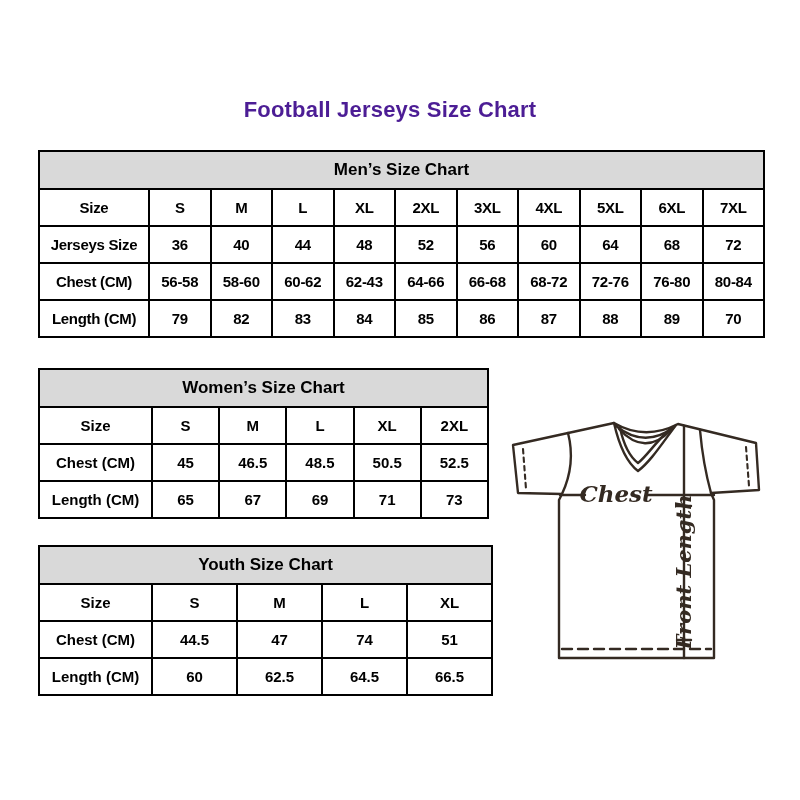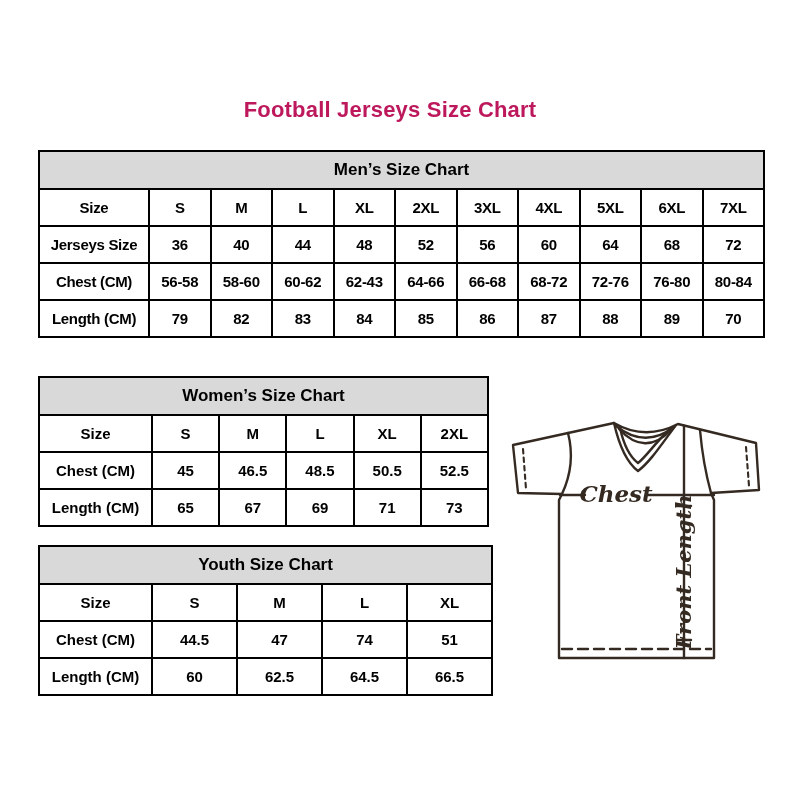--- a/index.html
+++ b/index.html
@@ -2,37 +2,37 @@
 <html><head>
 <meta charset="utf-8">
 <style>
   html,body { margin:0; padding:0; background:#ffffff; }
   #canvas {
     position:relative; width:800px; height:800px; background:#ffffff;
     overflow:hidden; font-family:"Liberation Sans", sans-serif;
   }
   #page-title {
     position:absolute; top:97px; left:0; width:780px;
-    text-align:center; font-size:22px; font-weight:bold; color:#be185d;
+    text-align:center; font-size:22px; font-weight:bold; color:#4c1d95;
     margin:0; letter-spacing:0.2px;
   }
   table.size-table {
     position:absolute; border-collapse:collapse; table-layout:fixed;
     border:2.5px solid #000; background:#fff;
   }
   table.size-table td {
     border:2px solid #000; text-align:center; vertical-align:middle;
     font-weight:bold; color:#000; padding:0; overflow:hidden;
   }
   td.tbl-title { height:36px; font-size:17px; }
   td.cell { height:35px; font-size:15px; }
   #tbl-mens  { left:38px; top:150px; width:727px; }
   #tbl-mens  col.c-label { width:110px; }
   #tbl-mens  td.cell { letter-spacing:-0.3px; font-size:15px; }
-  #tbl-womens{ left:38px; top:376px; width:451px; }
+  #tbl-womens{ left:38px; top:368px; width:451px; }
   #tbl-womens col.c-label { width:113px; }
   #tbl-youth { left:38px; top:545px; width:455px; }
   #tbl-youth col.c-label { width:113px; }
   #jersey-svg { position:absolute; left:495px; top:402px; width:300px; height:285px; }
   .diagram-text {
     font-family:"DejaVu Serif", serif; font-style:italic; font-weight:bold;
   }
 </style>
 </head>
 <body>

